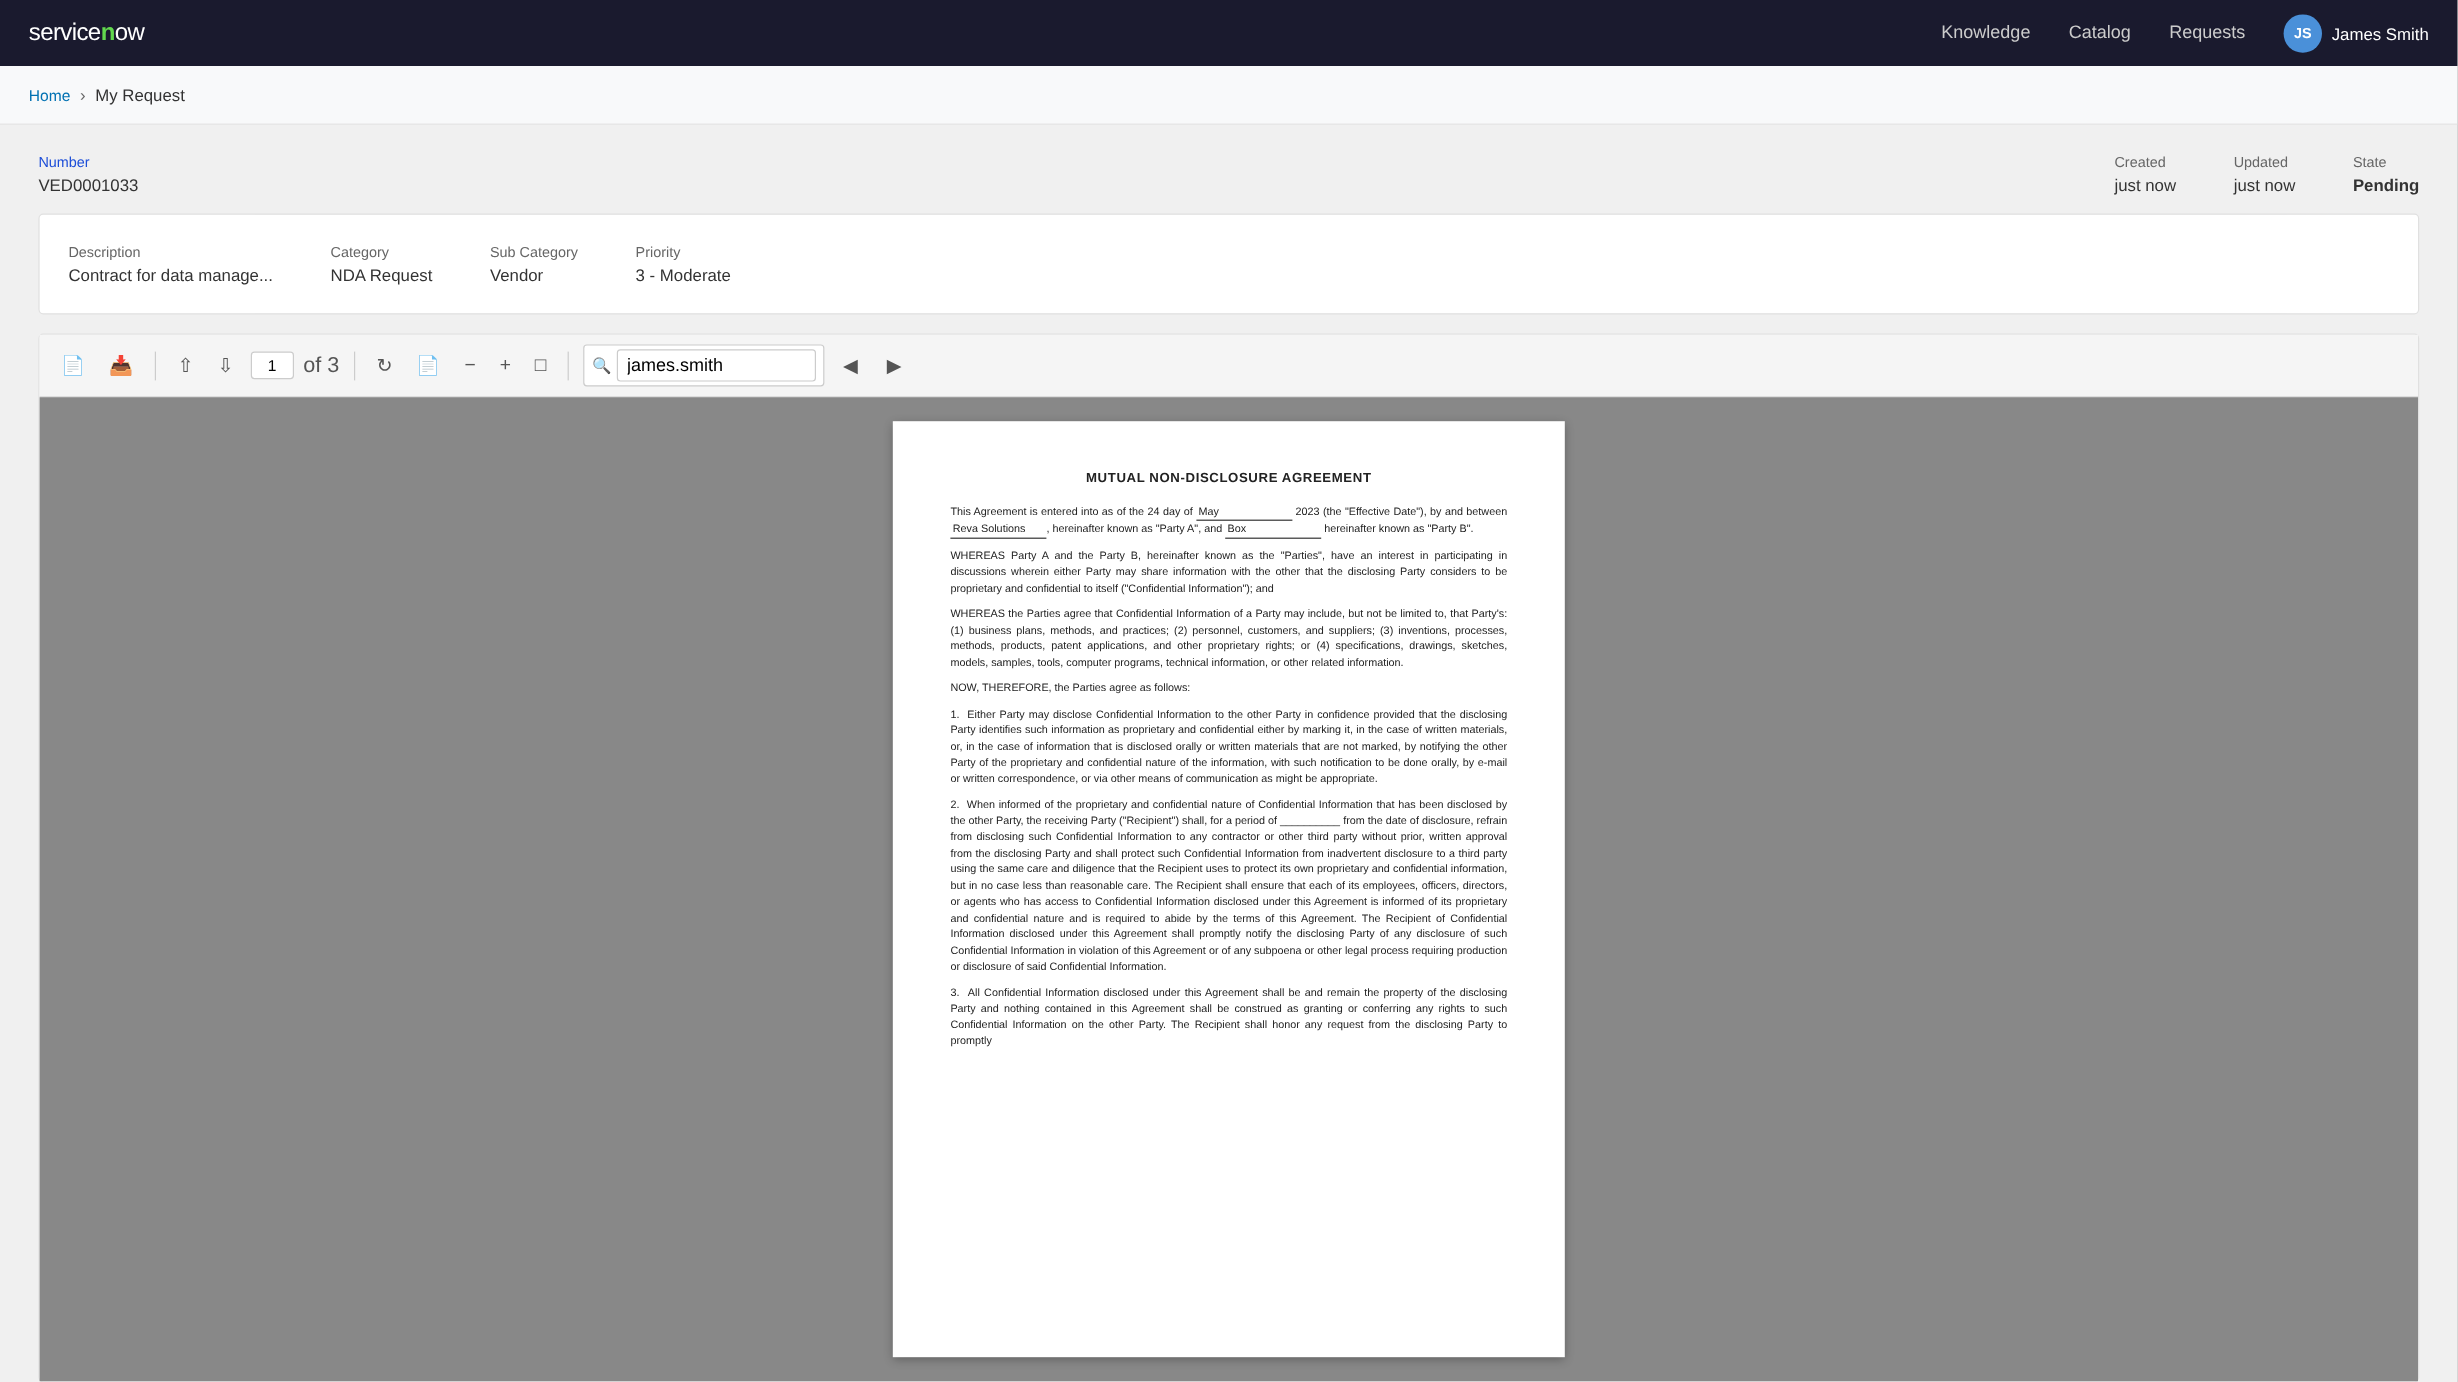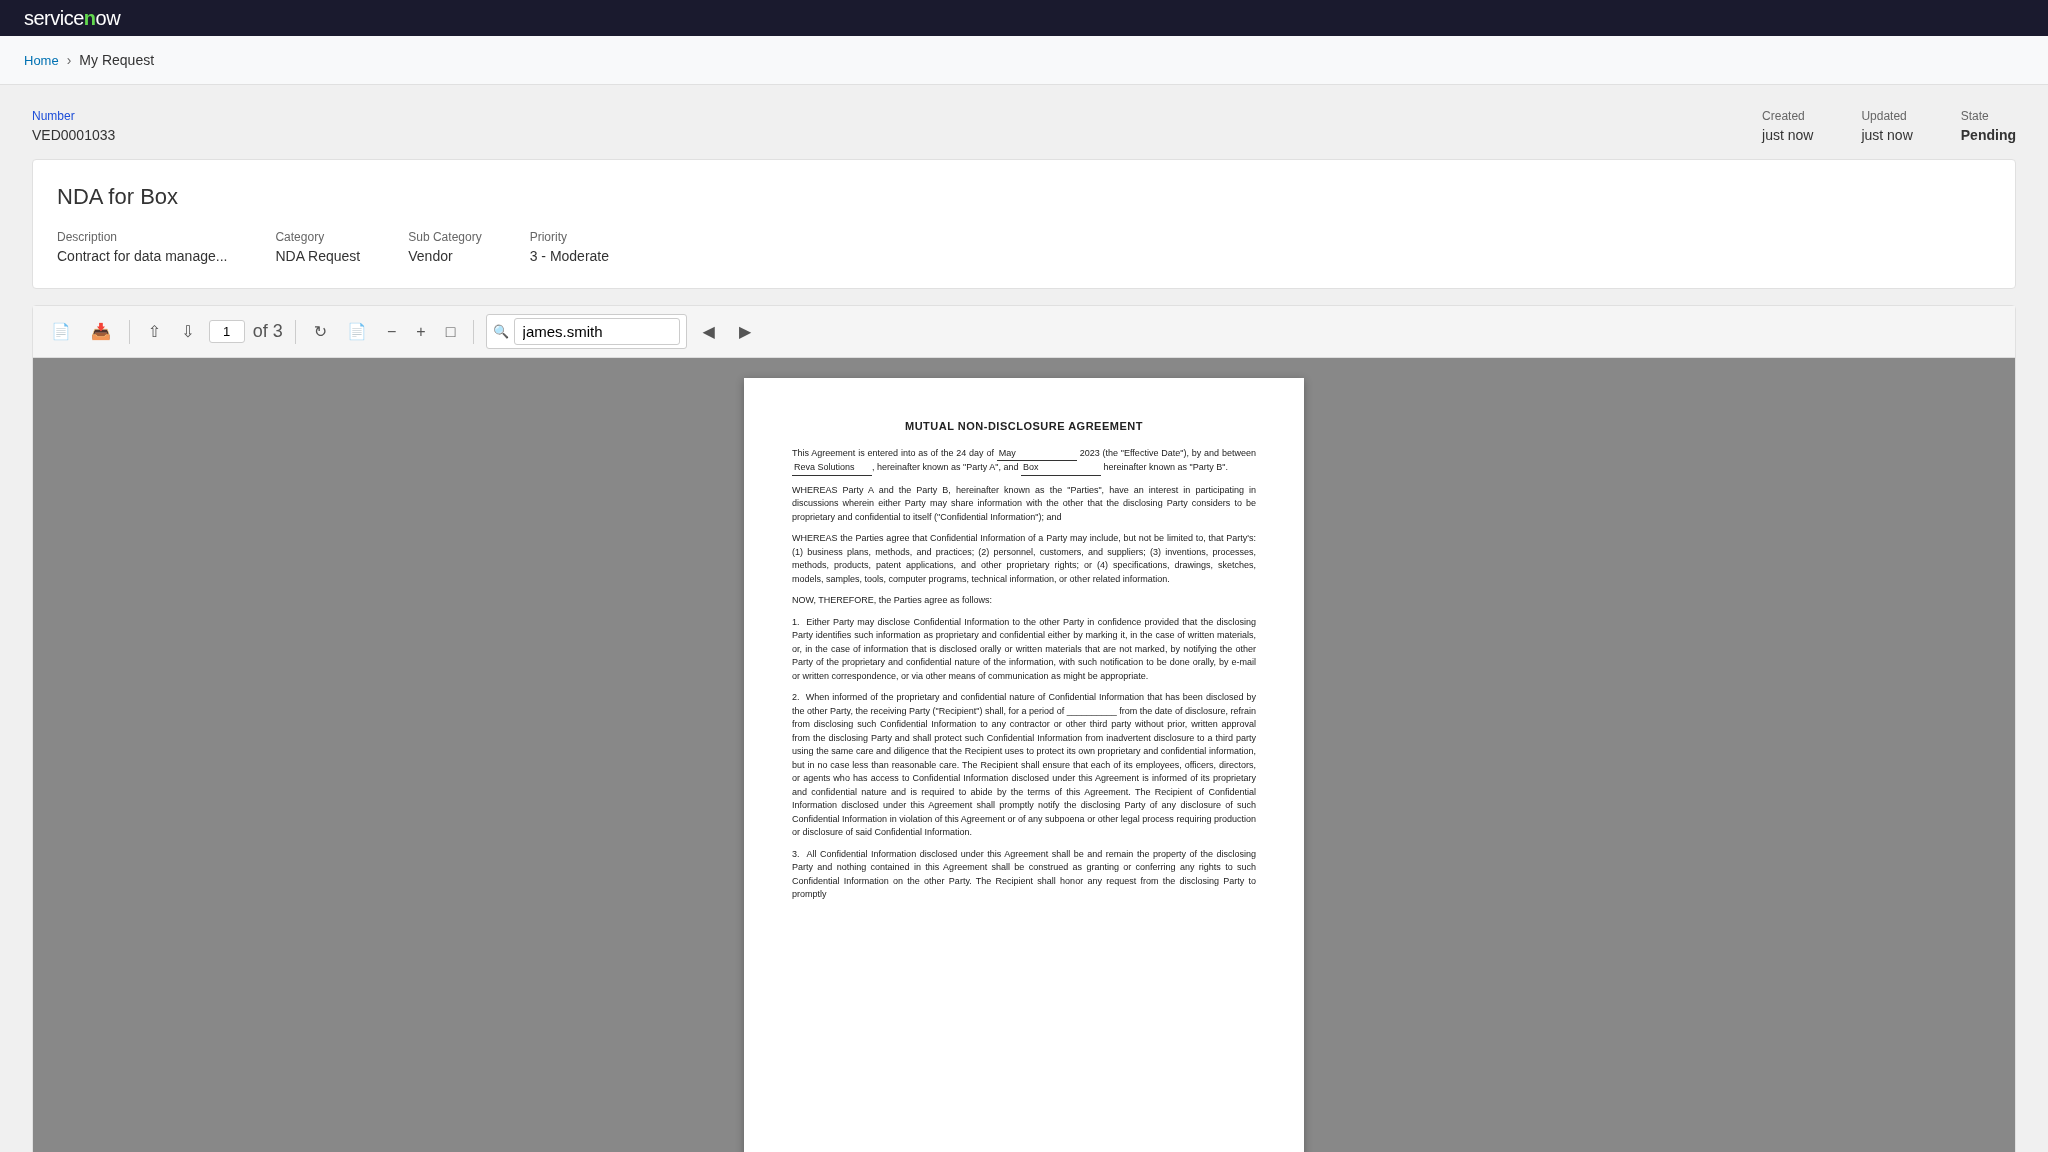--- a/index.html
+++ b/index.html
@@ -1,21 +1,21 @@
 <!DOCTYPE html>
 <html><head>
   <meta charset="utf-8">
   <style>
     * { box-sizing: border-box; margin: 0; padding: 0; }
     body { font-family: "Helvetica Neue", Arial, sans-serif; background: #f0f0f0; font-size: 14px; color: #333; }
 
     
     .top-nav {
       background: #1a1a2e;
-      height: 36px;
+      height: 55px;
       display: flex;
       align-items: center;
       padding: 0 24px;
       justify-content: space-between;
     }
     .logo {
       display: flex;
       align-items: center;
     }
     .logo-text {
@@ -294,20 +294,29 @@
   </style>
 </head>
 <body>
 
 <nav class="top-nav">
   <div class="logo">
     <span class="logo-text">
       service<span class="logo-dot">n</span>ow
     </span>
   </div>
+  <div class="nav-links">
+    <a class="nav-link">Knowledge</a>
+    <a class="nav-link">Catalog</a>
+    <a class="nav-link">Requests</a>
+    <div class="user-badge">
+      <div class="avatar">JS</div>
+      <span class="user-name">James Smith</span>
+    </div>
+  </div>
 </nav>
 
 <div class="breadcrumb-bar">
   <a class="breadcrumb-link">Home</a>
   <span class="breadcrumb-separator">›</span>
   <span class="breadcrumb-current">My Request</span>
 </div>
 
 <div class="main-content">
 
@@ -326,21 +335,20 @@
         <div class="meta-value">just now</div>
       </div>
       <div class="meta-group">
         <div class="meta-label">State</div>
         <div class="meta-value bold">Pending</div>
       </div>
     </div>
   </div>
 
   <div class="card">
-    <div class="card-title">NDA for Box</div>
     <div class="card-fields">
       <div class="field-group">
         <div class="field-label">Description</div>
         <div class="field-value">Contract for data manage...</div>
       </div>
       <div class="field-group">
         <div class="field-label">Category</div>
         <div class="field-value">NDA Request</div>
       </div>
       <div class="field-group">

